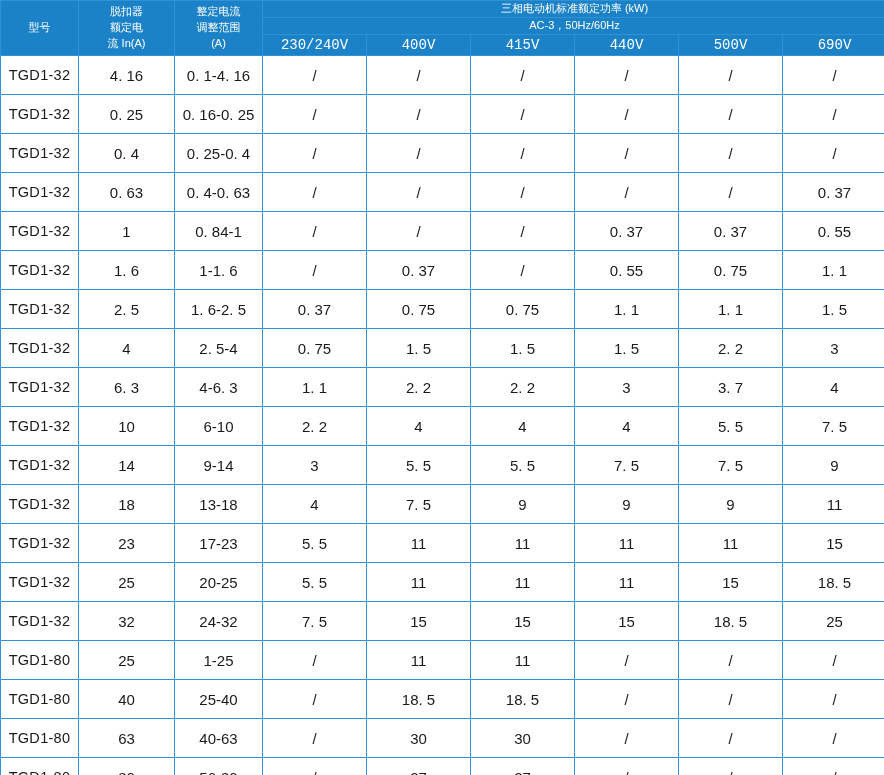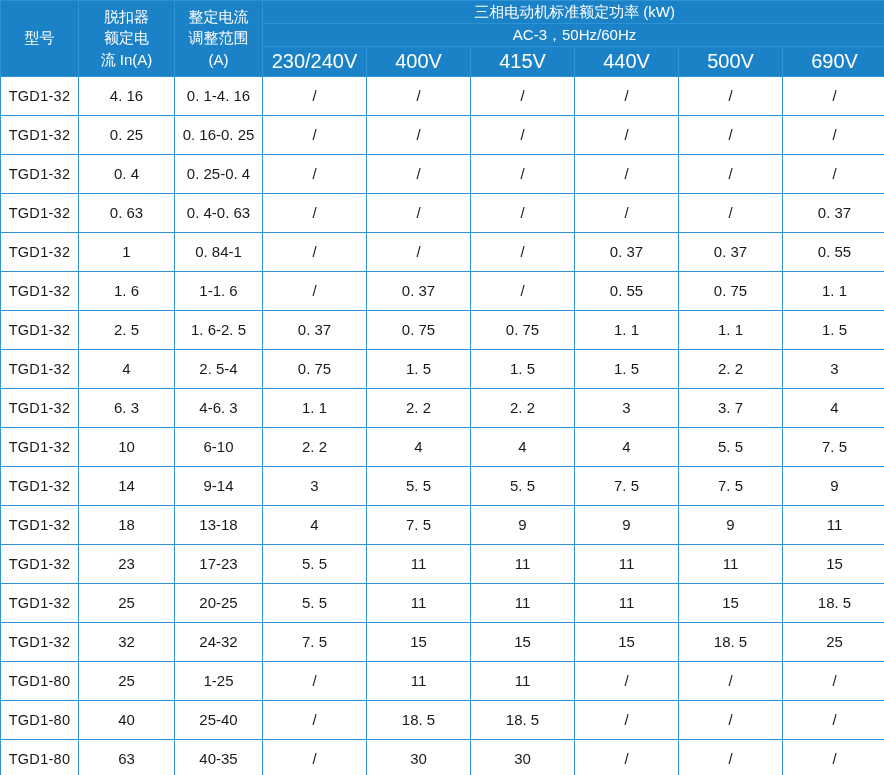--- a/index.html
+++ b/index.html
@@ -22,29 +22,30 @@
   #spec-table th, #spec-table td {
     border: 1px solid #2e93d6;
     text-align: center;
     vertical-align: middle;
     padding: 0;
   }
   thead th {
     background: #1b82c8;
     color: #ffffff;
     font-weight: normal;
-    font-size: 15px;
+    font-size: 11px;
     line-height: 1.45;
     border-color: #ffffff;
   }
   thead th.outer-edge-left { border-left-color: #1b82c8; }
   thead th.outer-edge-right { border-right-color: #1b82c8; }
   thead th.outer-edge-top { border-top-color: #1b82c8; }
   th.sub-head {
-    font-size: 20px;
+    font-size: 14px;
+    font-family: Liberation Mono, monospace;
   }
   tbody td {
     font-size: 15px;
     color: #1a1a1a;
     height: 38px;
   }
   tbody td.model-cell {
     font-size: 14.5px;
     letter-spacing: 0.3px;
     margin-left: 28px;
@@ -284,21 +285,21 @@
         <td>/</td>
         <td>18. 5</td>
         <td>18. 5</td>
         <td>/</td>
         <td>/</td>
         <td>/</td>
       </tr>
       <tr>
         <td class="model-cell">TGD1-80</td>
         <td>63</td>
-        <td class="nowrap">40-35</td>
+        <td class="nowrap">40-63</td>
         <td>/</td>
         <td>30</td>
         <td>30</td>
         <td>/</td>
         <td>/</td>
         <td>/</td>
       </tr>
       <tr>
         <td class="model-cell">TGD1-80</td>
         <td>80</td>

